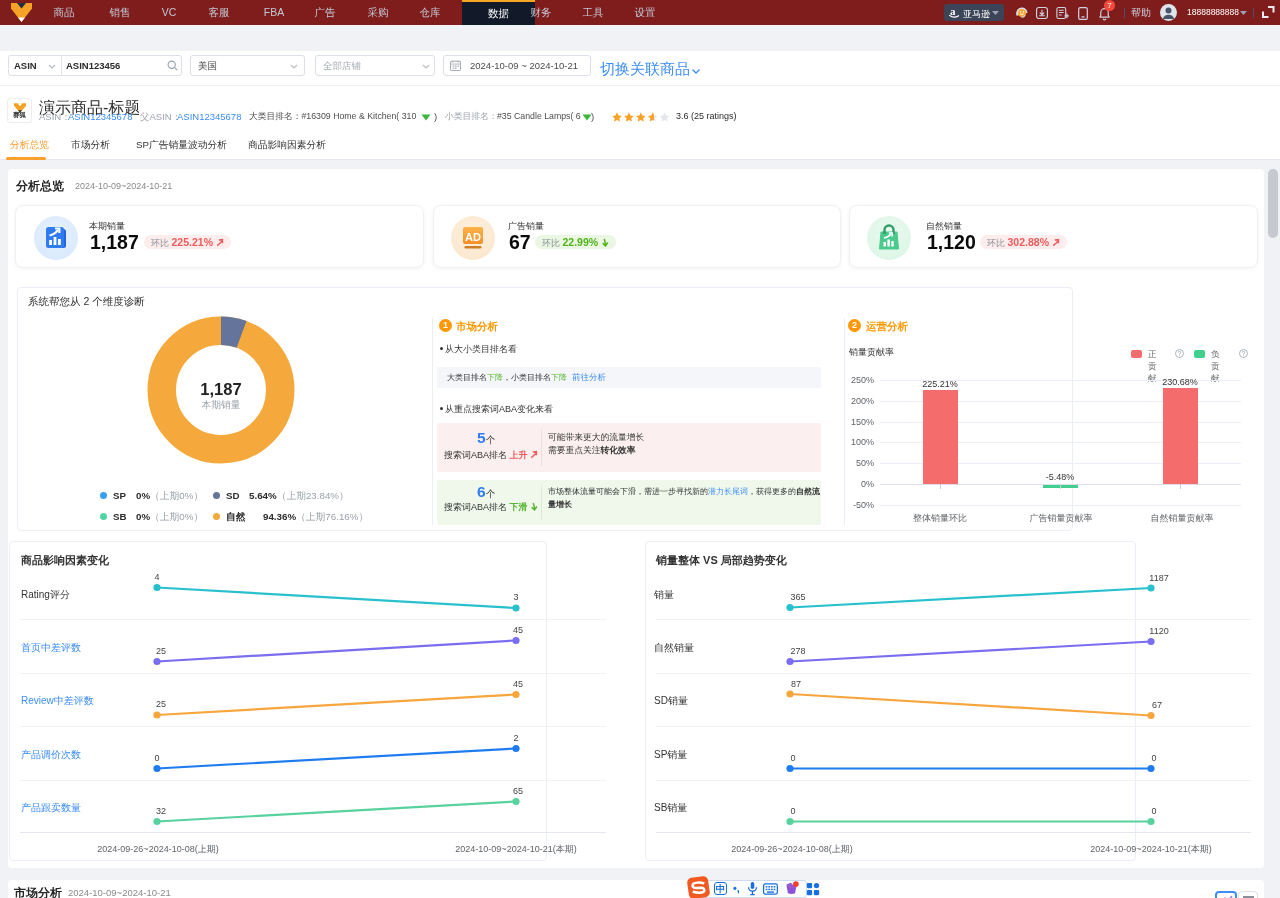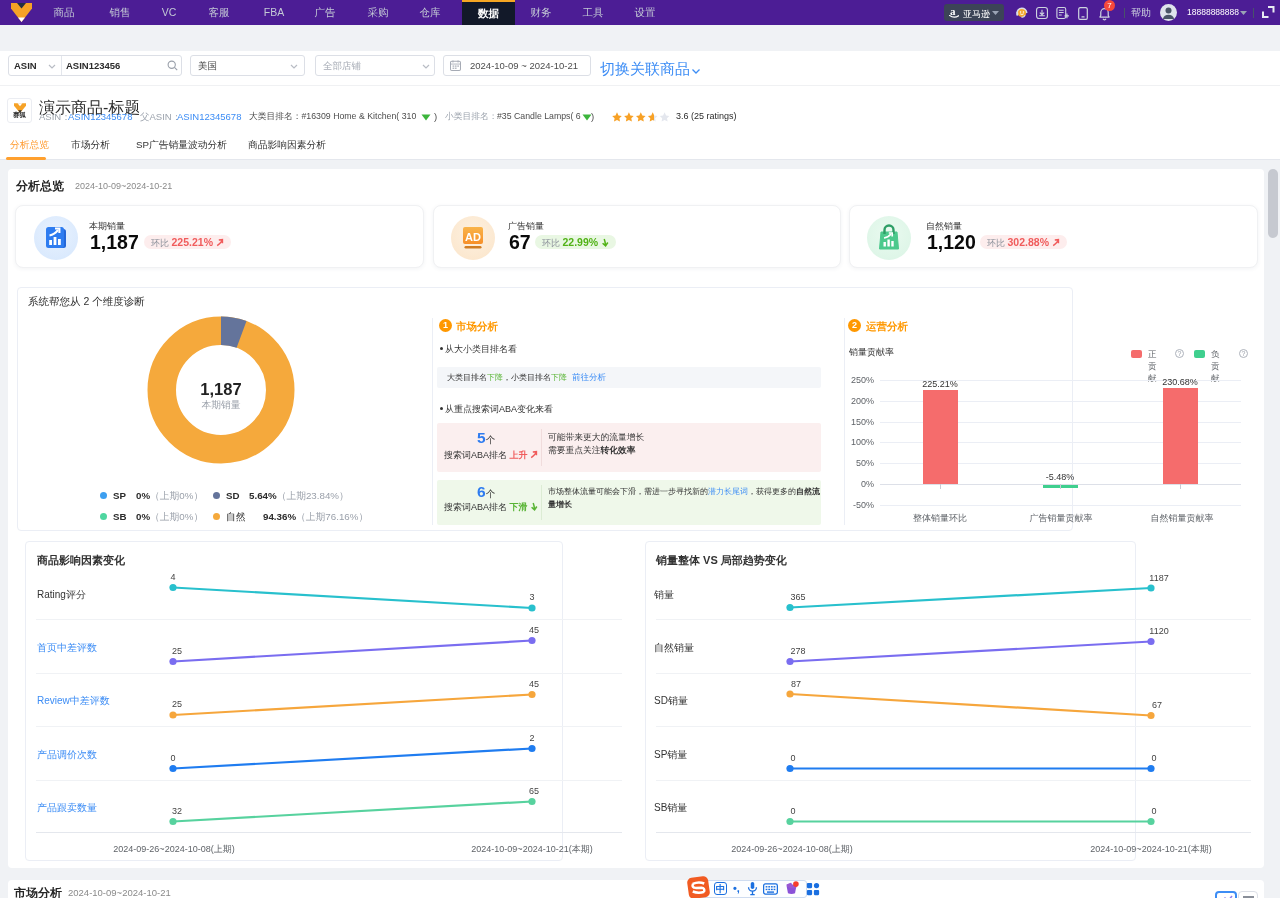--- a/index.html
+++ b/index.html
@@ -1,20 +1,20 @@
 <!DOCTYPE html>
 <html><head>
 <meta charset="utf-8">
 <style>
 * { margin:0; padding:0; box-sizing:border-box; }
 html,body { width:1280px; height:898px; overflow:hidden; }
 body { font-family:"Liberation Sans", sans-serif; background:#f0f2f5; -webkit-font-smoothing:antialiased; }
 #app { position:relative; width:1280px; height:898px; }
 .abs { position:absolute; }
-.nav { position:absolute; left:0; top:0; width:1280px; height:25px; background:#4c1d95; }
+.nav { position:absolute; left:0; top:0; width:1280px; height:25px; background:#7f1d1d; }
 .menu { position:absolute; top:0; height:25px; line-height:25px; font-size:10.5px; color:#c3c9d5; text-align:center; }
 .menu.sel { background:#121929; color:#fff; border-top:2px solid #f5a623; line-height:23px; }
 .tabstrip { position:absolute; left:0; top:25px; width:1280px; height:26px; background:#fff; border-bottom:1px solid #e2e5ea; }
 .tabitem { position:absolute; top:0; height:25px; line-height:25px; font-size:9.5px; color:#4a4a4a; }
 .tabsep { position:absolute; top:7px; width:1px; height:11px; background:#d8dce3; }
 .tabactive { position:absolute; top:0; height:26px; background:#fff; border:1px solid #dcdfe6; border-bottom:none; border-radius:6px 6px 0 0; color:#ff9a2e; font-size:9.5px; line-height:25px; }
 .headwhite { position:absolute; left:0; top:51px; width:1280px; height:109px; background:#fff; }
 .ctrl { position:absolute; top:4px; height:21px; border:1px solid #dcdfe6; border-radius:3px; background:#fff; font-size:9.5px; color:#333; }
 .blue { color:#3d8df5; }
 .subtab { position:absolute; top:0; height:26px; line-height:26px; font-size:9.75px; color:#333; }
@@ -52,21 +52,21 @@
       <path d="M7,14.5 L14,14.5 L10.5,19 Z" fill="#fff"></path>
     </svg>
     <div class="menu" style="left:44px; width:40px;">商品</div>
     <div class="menu" style="left:100px; width:40px;">销售</div>
     <div class="menu" style="left:155px; width:28px;">VC</div>
     <div class="menu" style="left:199px; width:40px;">客服</div>
     <div class="menu" style="left:261px; width:26px;">FBA</div>
     <div class="menu" style="left:305px; width:40px;">广告</div>
     <div class="menu" style="left:358px; width:40px;">采购</div>
     <div class="menu" style="left:410px; width:40px;">仓库</div>
-    <div class="menu sel" style="left:462px; width:53px;font-weight:bold;">数据</div>
+    <div class="menu sel" style="left:462px; width:73px;">数据</div>
     <div class="menu" style="left:521px; width:40px;">财务</div>
     <div class="menu" style="left:573px; width:40px;">工具</div>
     <div class="menu" style="left:625px; width:40px;">设置</div>
     <div class="abs" style="left:944px; top:4px; width:60px; height:17px; background:#3c4457; border-radius:3px;">
       <span style="position:absolute; left:6px; top:1px; font-size:11px; font-weight:bold; color:#fff; font-family:'Liberation Serif',serif;">a</span>
       <svg style="position:absolute; left:5px; top:11px;" width="10" height="4" viewBox="0 0 10 4">
           <path d="M0,0 Q5,4 10,0.5" stroke="#fff" stroke-width="1.1" fill="none"></path>
         </svg>
       <span style="position:absolute; left:19px; top:4px; font-size:9px; color:#fff;">亚马逊</span>
       <svg style="position:absolute; left:48px; top:7px;" width="7" height="4" viewBox="0 0 7 4">
@@ -294,21 +294,21 @@
         <span style="left:118px; font-weight:bold;">0%<i style="font-style:normal; font-weight:normal; color:#9aa0aa;">（上期0%）</i></span>
         <span class="dot" style="left:195px; background:#64749b;"></span>
         <span style="left:208px; font-weight:bold;">SD</span>
         <span style="left:231px; font-weight:bold;">5.64%<i style="font-style:normal; font-weight:normal; color:#9aa0aa;">（上期23.84%）</i></span>
       </div>
       <div class="legrow" style="left:0; top:223px; width:414px;">
         <span class="dot" style="left:82px; background:#4fd6a0;"></span>
         <span style="left:95px; font-weight:bold;">SB</span>
         <span style="left:118px; font-weight:bold;">0%<i style="font-style:normal; font-weight:normal; color:#9aa0aa;">（上期0%）</i></span>
         <span class="dot" style="left:195px; background:#f5a93c;"></span>
-        <span style="left:208px; font-weight:normal;text-align:center;">自然</span>
+        <span style="left:208px; font-weight:bold;text-align:center;">自然</span>
         <span style="left:237px; font-weight:bold;margin-left:8px;">94.36%<i style="font-style:normal; font-weight:normal; color:#9aa0aa;">（上期76.16%）</i></span>
       </div>
       <div class="vsep" style="left:414px; top:30px; height:207px;"></div>
       <div class="vsep" style="left:826px; top:30px; height:207px;"></div>
       <div style="position:absolute; left:421px; top:31px; width:13px; height:13px; border-radius:50%; background:#ff9800; color:#fff; font-size:9px; font-weight:bold; text-align:center; line-height:13px;">1</div>
       <div style="position:absolute; left:438px; top:32px; font-size:10.5px; font-weight:bold; color:#ff9800;">市场分析</div>
       <div style="position:absolute; left:421.5px; top:59px; width:3px; height:3px; border-radius:50%; background:#333;"></div>
       <div style="position:absolute; left:427px; top:55px; font-size:9px; color:#333;">从大小类目排名看</div>
       <div style="position:absolute; left:419px; top:79px; width:384px; height:21px; background:#f4f6f9; border-radius:2px; font-size:9.5px;">
         <span style="position:absolute; left:10px; top:5px; color:#333; font-size:8px;">大类目排名<span style="color:#58b434;">下降</span>，小类目排名<span style="color:#58b434;">下降</span></span>
@@ -361,21 +361,21 @@
       <div class="ptlabel" style="left:922px; top:91px; color:#333;">225.21%</div>
       <div class="ptlabel" style="left:1042px; top:184px; color:#333;">-5.48%</div>
       <div class="ptlabel" style="left:1162px; top:89px; color:#333;">230.68%</div>
       <div style="position:absolute; left:922px; top:196px; width:1px; height:5px; background:#c8ccd4;"></div>
       <div style="position:absolute; left:1042px; top:196px; width:1px; height:5px; background:#c8ccd4;"></div>
       <div style="position:absolute; left:1162px; top:196px; width:1px; height:5px; background:#c8ccd4;"></div>
       <div class="xlabel" style="left:922px; top:224px;">整体销量环比</div>
       <div class="xlabel" style="left:1043px; top:224px;">广告销量贡献率</div>
       <div class="xlabel" style="left:1164px; top:224px;">自然销量贡献率</div>
     </div>
-    <div class="chartbox" id="chartL" style="left:17px; width:538px;">
+    <div class="chartbox" id="chartL" style="left:1px; width:538px;">
       <div style="position:absolute; left:11px; top:11px;" class="boxtitle">商品影响因素变化</div>
       <div class="hline" style="left:10px; top:77px; width:586px;"></div>
       <div class="hline" style="left:10px; top:131px; width:586px;"></div>
       <div class="hline" style="left:10px; top:184px; width:586px;"></div>
       <div class="hline" style="left:10px; top:238px; width:586px;"></div>
       <div class="hline" style="left:10px; top:290px; width:586px; background:#e4e7ed;"></div>
       <div class="rowlabel" style="left:11px; top:46px; color:#333;">Rating评分</div>
       <div class="rowlabel" style="left:11px; top:99px; color:#3d8df5;">首页中差评数</div>
       <div class="rowlabel" style="left:11px; top:152px; color:#3d8df5;">Review中差评数</div>
       <div class="rowlabel" style="left:11px; top:206px; color:#3d8df5;">产品调价次数</div>

